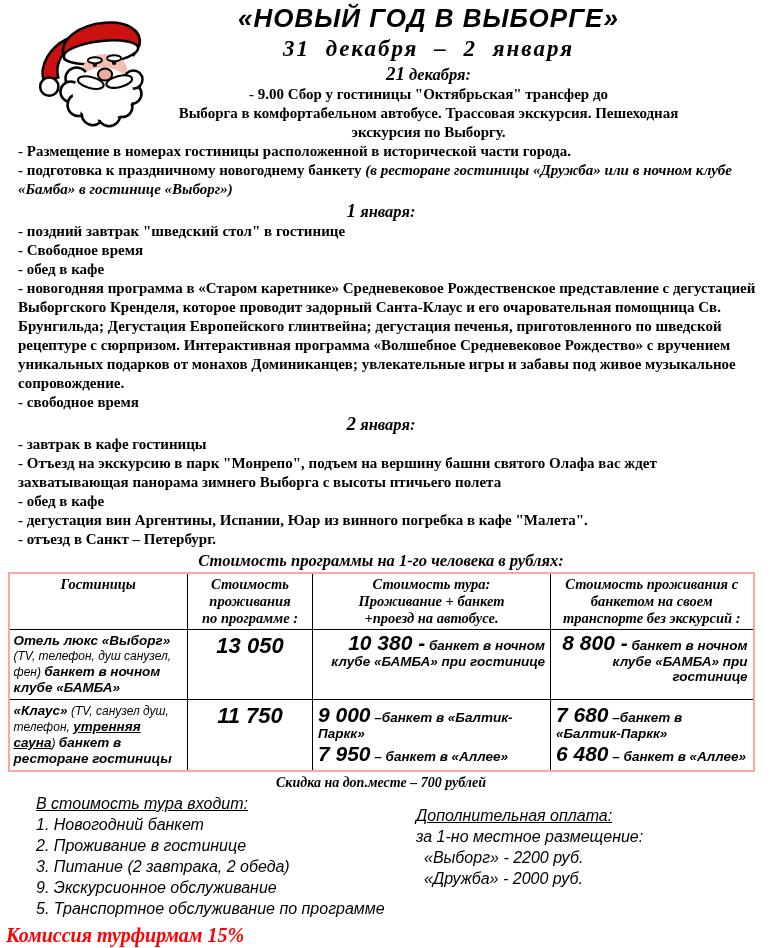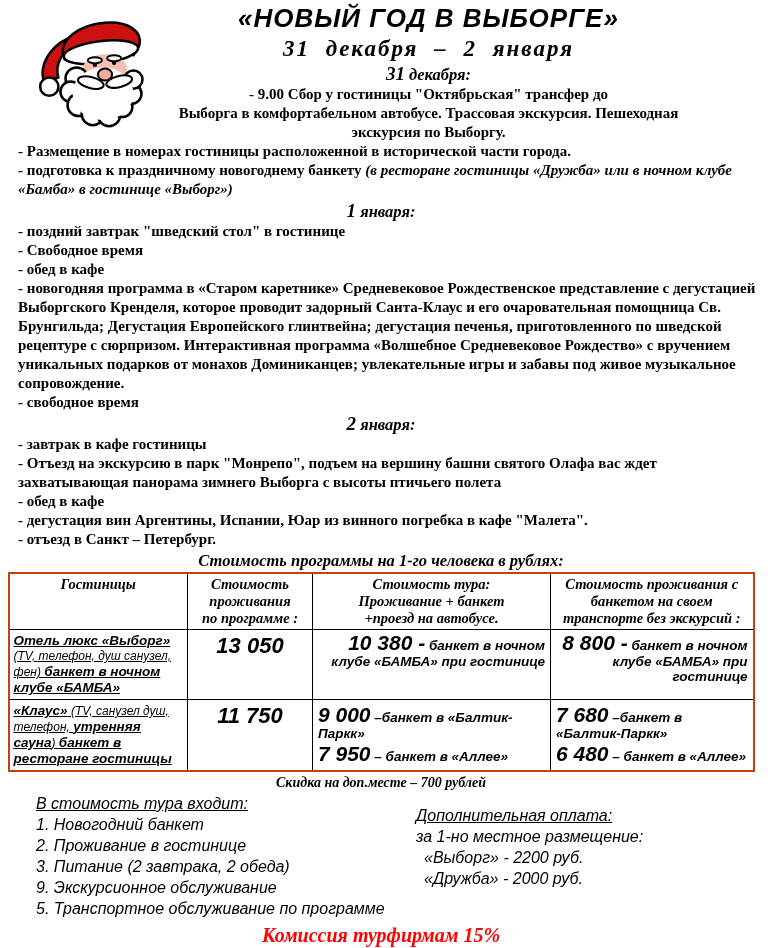--- a/index.html
+++ b/index.html
@@ -20,26 +20,26 @@
   .day-h .num{font-size:19px;}
   .pre{white-space:pre-line;}
   .cline{text-align:center;font-weight:bold;font-size:15px;line-height:19px;}
   .item{font-weight:bold;font-size:15px;line-height:19px;margin-left:12px;}
   .bi{font-style:italic;}
 
   .price-title{text-align:center;font-weight:bold;font-style:italic;
                font-size:16.5px;line-height:19px;margin:2px 0;}
 
   table.pricing{width:745px;margin:0 auto;border-collapse:collapse;
-                border:2px solid #c2410c;table-layout:fixed;}
+                border:2px solid #fca5a5;table-layout:fixed;}
   table.pricing th,table.pricing td{border:1px solid #000;vertical-align:top;}
   table.pricing th{font-weight:bold;font-style:italic;font-size:14.5px;
                    line-height:17px;text-align:center;padding:2px 3px;}
   td.hotel{font-family:"Liberation Sans",sans-serif;font-style:italic;
-           font-size:12.5px;line-height:15px;padding:3px 4px;text-decoration:underline;}
+           font-size:12.5px;line-height:15px;padding:3px 4px;}
   .hb{font-weight:bold;font-size:13.5px;}
   .hl{font-weight:normal;font-size:12px;}
   .u{text-decoration:underline;}
   td.num-cell{font-family:"Liberation Sans",sans-serif;font-style:italic;
               font-weight:bold;font-size:22px;text-align:center;padding-top:3px;}
   td.price-cell{font-family:"Liberation Sans",sans-serif;font-style:italic;
                 font-weight:bold;padding:2px 5px;font-size:13.5px;line-height:15px;}
   td.price-cell.center{text-align:right;}
   .pn{font-size:21px;line-height:22px;}
   .pd{font-size:13.5px;}
@@ -47,21 +47,21 @@
 
   .discount{text-align:center;font-weight:bold;font-style:italic;
             font-size:14px;line-height:16px;margin-top:3px;}
   .cols{display:flex;margin-top:2px;font-family:"Liberation Sans",sans-serif;
         font-style:italic;font-size:16px;line-height:21px;}
   .col-l{margin-left:30px;width:372px;}
   .col-r{margin-left:8px;margin-top:12px;}
   .colh{text-decoration:underline;}
   .ind{padding-left:8px;}
 
-  .commission{text-align:center;font-weight:bold;font-style:italic;color:#ff0000;
+  .commission{font-weight:bold;font-style:italic;color:#ff0000;
               font-size:20px;line-height:24px;margin-top:4px;}
   .note{text-align:center;font-weight:bold;font-style:italic;font-size:15px;
         line-height:17.5px;margin:1px auto 0;max-width:740px;}
 </style>
 </head>
 <body>
 
 <div class="doc">
 
   <div class="santa">
@@ -90,21 +90,21 @@
         <ellipse cx="76" cy="57" rx="7" ry="6" fill="#f2a99e" stroke-width="2"></ellipse>
         <ellipse cx="62" cy="65" rx="13" ry="5.5" fill="#fff" stroke-width="2" transform="rotate(14 62 65)"></ellipse>
         <ellipse cx="90" cy="64" rx="13" ry="5.5" fill="#fff" stroke-width="2" transform="rotate(-14 90 64)"></ellipse>
       </g>
     </svg>
   </div>
 
   <div class="top">
     <div class="title">«НОВЫЙ ГОД В ВЫБОРГЕ»</div>
     <div class="dates">31 декабря – 2 января</div>
-    <div class="day-h"><span class="num">31</span><span> декабря:</span></div>
+    <div class="day-h"><span class="num">21</span><span> декабря:</span></div>
     <div class="cline pre">- 9.00 Сбор у гостиницы "Октябрьская" трансфер до
 Выборга в комфортабельном автобусе. Трассовая экскурсия. Пешеходная
 экскурсия по Выборгу.</div>
   </div>
 
   <div class="item">- Размещение в номерах гостиницы расположенной в исторической части города.</div>
   <div class="item"><span>- подготовка к праздничному новогоднему банкету </span><span class="bi">(в ресторане гостиницы «Дружба» или в ночном клубе «Бамба» в гостинице «Выборг»)</span></div>
 
   <div class="day-h"><span class="num">1</span><span> января:</span></div>
   <div class="item">- поздний завтрак "шведский стол" в гостинице</div>

